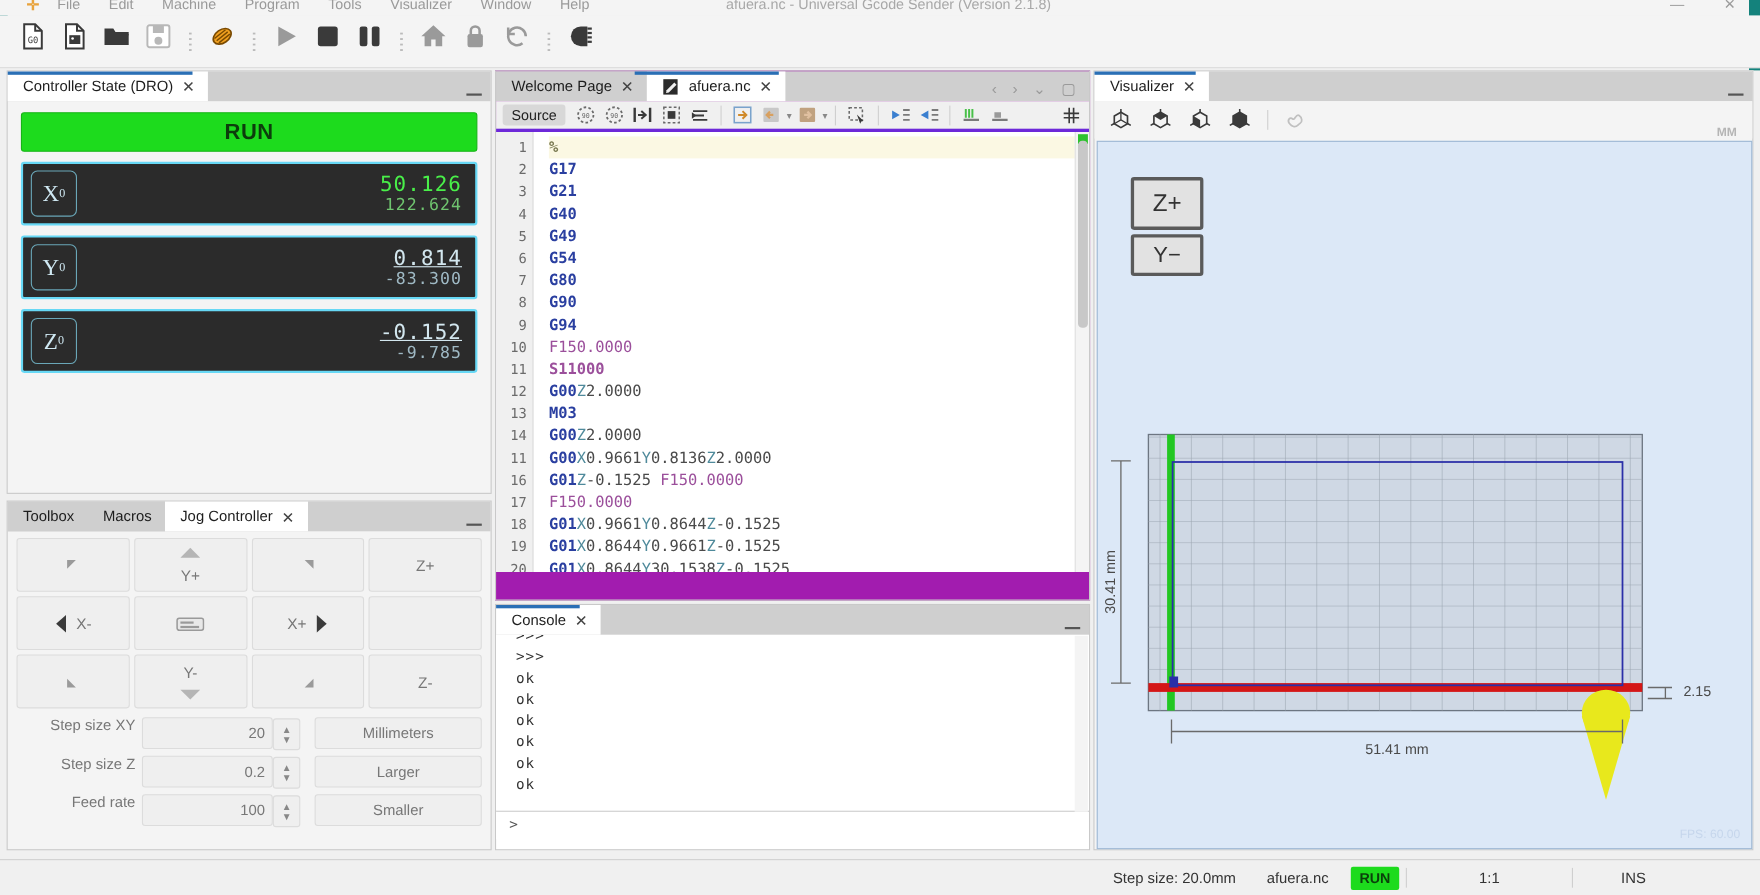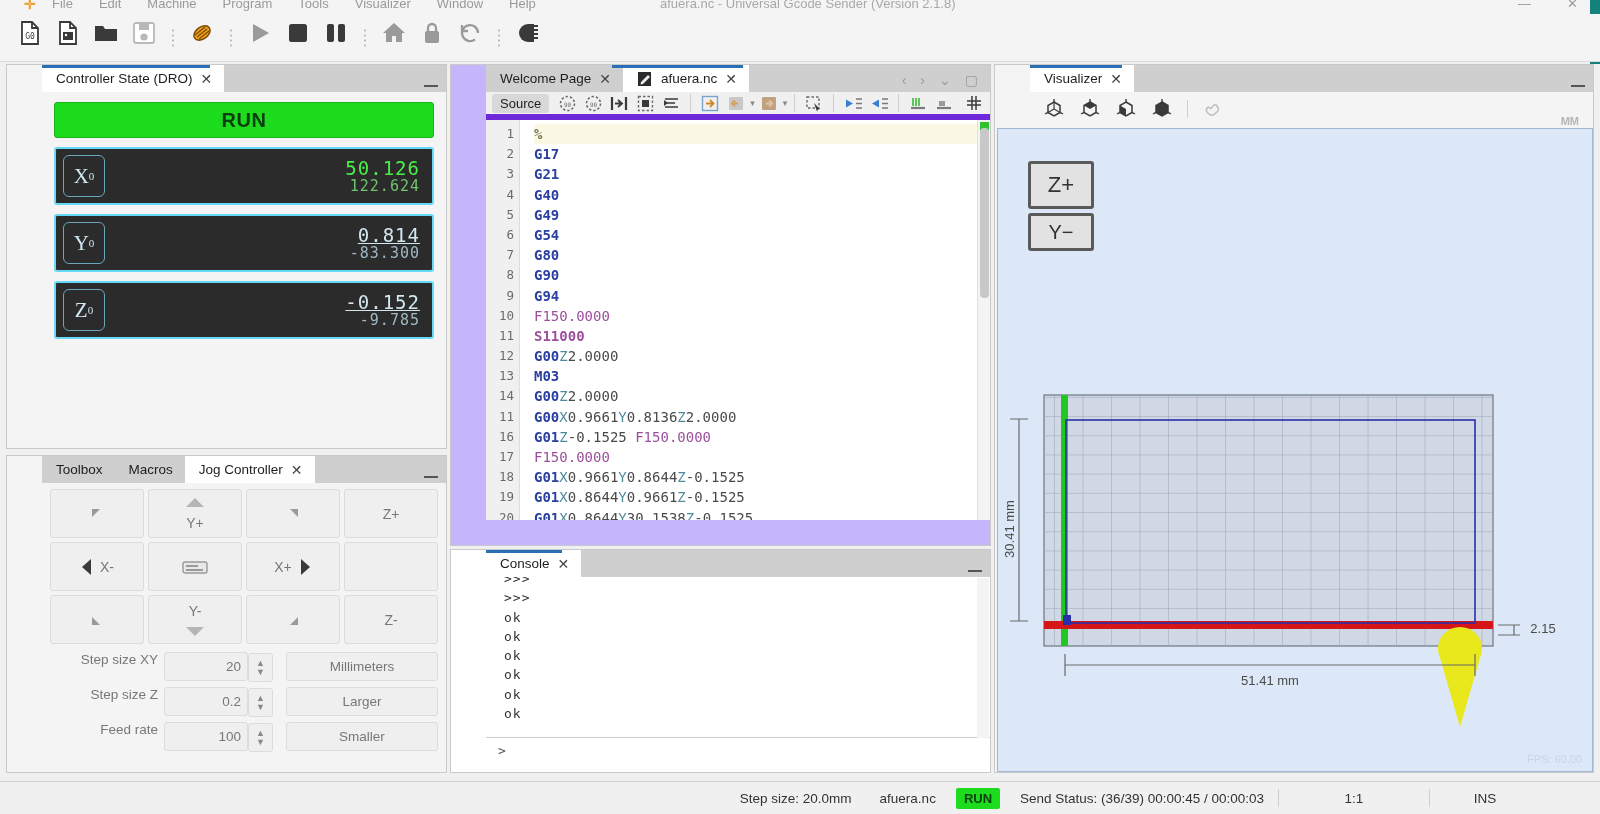--- a/index.html
+++ b/index.html
@@ -40,21 +40,21 @@
   }
   .tb-btn {
     width: 36px; height: 36px; display:flex; align-items:flex-start; justify-content:center;
     border-radius: 3px; cursor: pointer;
   }
   .tb-sep { width: 4px; height: 20px; margin: 0 7px;
      background-image: radial-gradient(circle, #bbb 1px, transparent 1.2px);
      background-size: 4px 5px; }
 
   
-  .panel { position: absolute; background: #fff; border: 1px solid #c9c9c9; padding-left: 35px; }
+  .panel { position: absolute; background: #fff; border: 1px solid #c9c9c9; }
   .tabstrip {
     height: 27px; background: #cfcfcf; display: flex; align-items: flex-end;
     position: relative;
   }
   .tab {
     height: 27px; padding: 0 12px 0 14px; display: flex; align-items: center; gap: 8px;
     font-size: 13.5px; color: #1d1d1d; background: #cfcfcf; cursor: pointer; white-space: nowrap;
   }
   .tab.active { background: #fff; }
   .tab.active.blueline::before {
@@ -124,24 +124,24 @@
     display:flex; flex-direction:column; align-items:center; justify-content:center;
     font-size: 9px; color:#888; line-height: .9;
   }
   .step-btn {
     width: 152px; height: 29px; margin-left: 32px; background:#efefef;
     border:1px solid #dcdcdc; border-radius:3px; display:flex; align-items:center;
     justify-content:center; color:#777; font-size:13.5px; cursor:pointer;
   }
 
   
-  #editor-panel { left: 450px; top: 64px; width: 541px; height: 482px; background:#c4b5fd; }
+  #editor-panel { left: 450px; top: 64px; width: 541px; height: 482px; background:#a21caf; }
   #editor-panel .tabstrip .tab.active::before { left: 126px; width: 131px; }
   .src-toolbar {
-    height: 28px; background:#f0f0f0; border-bottom:6px solid #6d28d9;
+    height: 28px; background:#f0f0f0; border-bottom:3px solid #6d28d9;
     display:flex; align-items:center; gap: 2px; padding-left: 6px; position:relative;
   }
   .src-chip {
     padding: 2px 8px; background:#d8d8d8; border-radius:3px; font-size: 13px; color:#222;
     cursor:pointer; margin-right: 4px;
   }
   .si { width: 24px; height: 22px; display:flex; align-items:center; justify-content:center; cursor:pointer; }
   .si-sep { width:1px; height:18px; background:#cfcfcf; margin:0 5px; }
   .code-wrap { position:relative; height: 400px; overflow: hidden; background:#fff; display:flex; }
   .gutter {
@@ -765,21 +765,20 @@
 
       <span class="viz-watermark">FPS: 60.00</span>
     </div>
   </div>
 
   <div class="statusbar">
     <div style="flex:1"></div>
     <div class="sb-item">Step size: 20.0mm</div>
     <div class="sb-item">afuera.nc</div>
     <div class="sb-run">RUN</div>
-    <div class="sb-item">Send Status: (36/39) 00:00:45 / 00:00:03</div>
     <div class="sb-div"></div>
     <div class="sb-item" style="width:150px; justify-content:center">1:1</div>
     <div class="sb-div"></div>
     <div class="sb-item" style="width:110px; justify-content:center">INS</div>
     <div style="width:60px"></div>
   </div>
 
 </div>
 
 </body></html>

